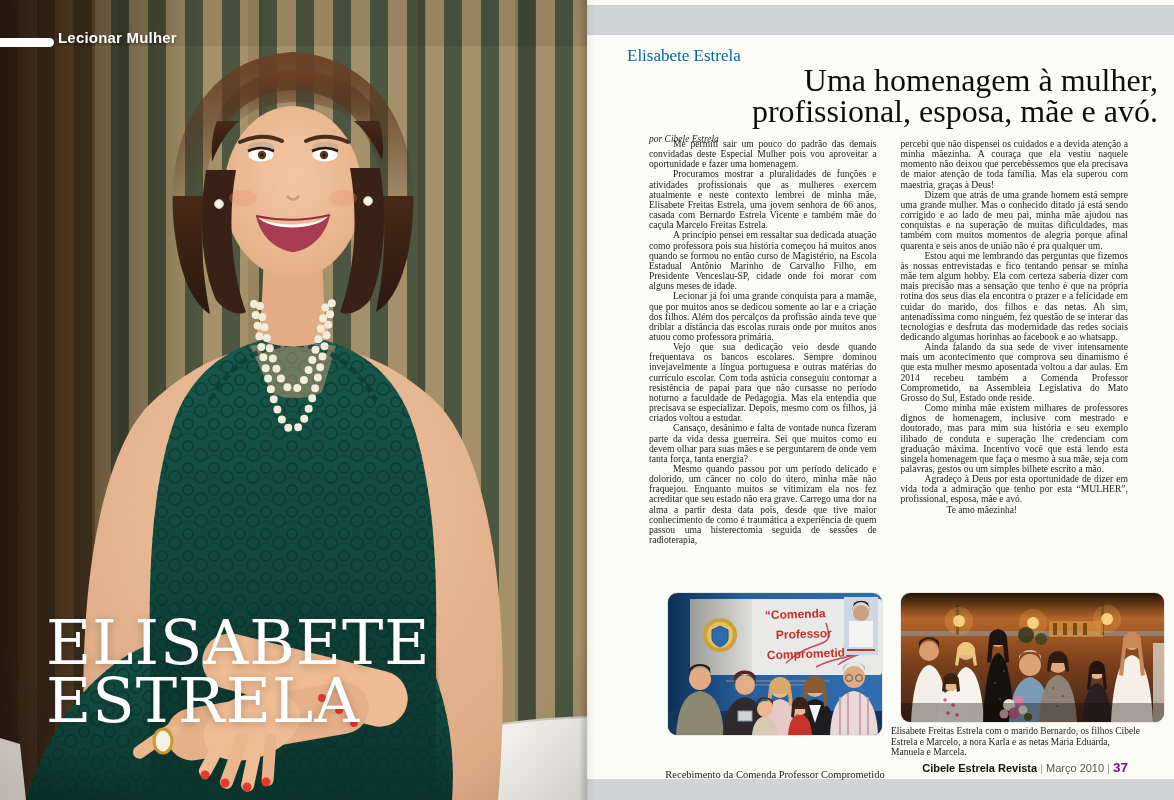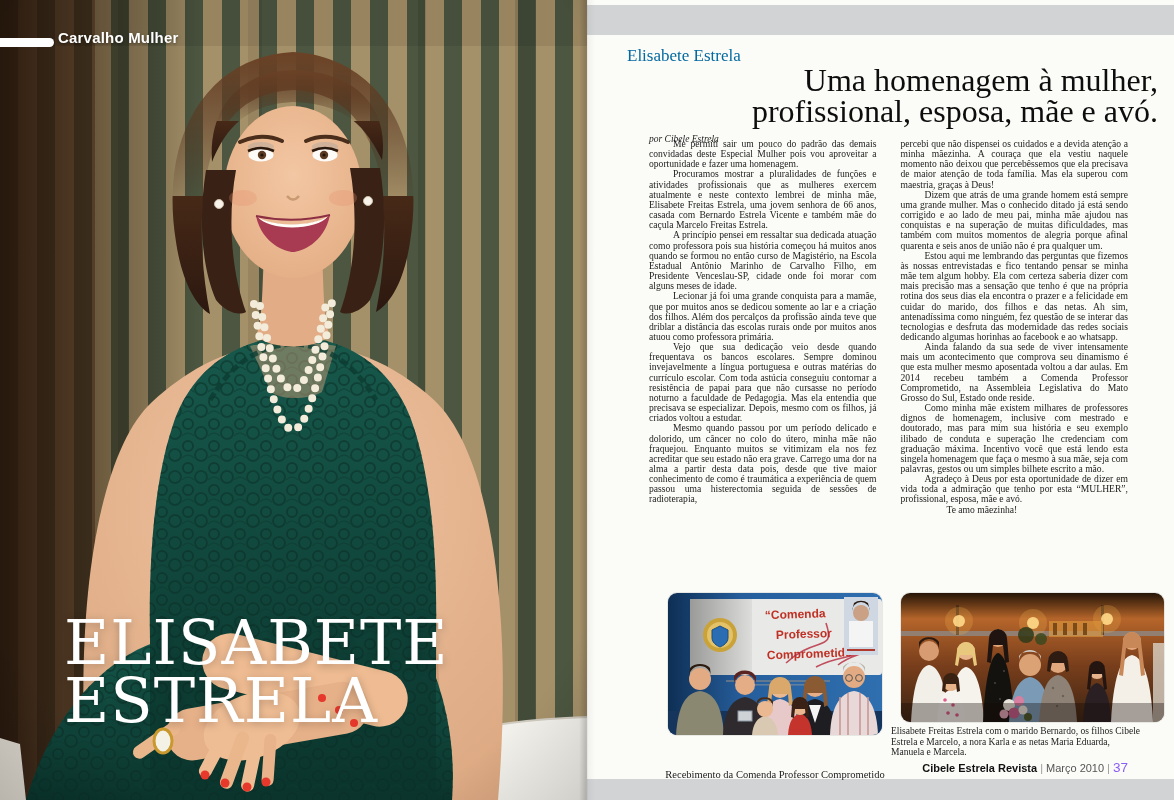--- a/index.html
+++ b/index.html
@@ -6,21 +6,21 @@
   .spread{position:relative;width:1174px;height:800px;overflow:hidden;background:#fff;
           font-family:"Liberation Serif","DejaVu Serif",serif;}
   
   .page-left{position:absolute;left:0;top:0;width:587px;height:800px;overflow:hidden;}
   .page-left svg{display:block;}
   .tag-pill{position:absolute;left:0;top:38px;width:54px;height:9px;background:#fff;
             border-radius:0 5px 5px 0;}
   .tag-label{position:absolute;left:58px;top:29px;font-family:"Liberation Sans",sans-serif;
              font-weight:700;font-size:15px;color:#fff;letter-spacing:.2px;
              text-shadow:0 1px 3px rgba(0,0,0,.45);}
-  .name-block{position:absolute;left:64px;top:614px;color:#fff;
+  .name-block{position:absolute;left:46px;top:614px;color:#fff;
               font-family:"DejaVu Serif","Liberation Serif",serif;
               font-size:62px;line-height:58px;letter-spacing:1px;
               text-shadow:0 2px 8px rgba(0,0,0,.25);white-space:nowrap;}
   
   .page-right{position:absolute;left:587px;top:0;width:587px;height:800px;background:#fbfbf7;}
   .band-top{position:absolute;top:5px;left:0;right:0;height:30px;background:#d2d3d5;}
   .band-bottom{position:absolute;bottom:0;left:0;right:0;height:21px;background:#d2d3d5;}
   .kicker{position:absolute;top:46px;left:40px;right:30px;text-align:left;
           font-size:17px;color:#0369a1;}
   .title{position:absolute;top:65px;left:24px;right:16px;text-align:right;
@@ -36,21 +36,21 @@
   .photo-1{left:81px;top:593px;width:214px;height:142px;}
   .photo-2{left:314px;top:593px;width:263px;height:129px;}
   .caption-1{position:absolute;top:741px;left:51px;width:274px;text-align:center;
              font-size:10.5px;color:#222;margin-top:28px;}
   .caption-2{position:absolute;top:726px;left:304px;width:282px;
              font-size:9.5px;line-height:10.5px;color:#222;}
   .footer{position:absolute;top:760px;right:46px;font-family:"Liberation Sans",sans-serif;
           font-size:11px;color:#555;white-space:nowrap;}
   .footer .mag{font-weight:700;color:#111;}
   .footer .sep{color:#999;margin:0 3px;font-weight:400;}
-  .footer .pgnum{font-weight:400;color:#8b5cf6;font-size:13.5px;}
+  .footer .pgnum{font-weight:700;color:#701a75;font-size:13.5px;}
   .seam{position:absolute;left:579px;top:0;width:16px;height:800px;pointer-events:none;
         background:linear-gradient(90deg,rgba(0,0,0,0) 0%,rgba(0,0,0,.16) 45%,
                    rgba(0,0,0,.04) 58%,rgba(0,0,0,0) 100%);}
 </style>
 </head>
 <body>
 
 <div class="spread">
 
   <div class="page-left">
@@ -166,21 +166,21 @@
         <circle cx="322" cy="698" r="4" fill="#e6382b"></circle>
         <circle cx="339" cy="710" r="4" fill="#e6382b"></circle>
         <circle cx="354" cy="723" r="4" fill="#e6382b"></circle>
         <ellipse cx="163" cy="741" rx="9" ry="12" fill="#f4f1e6" stroke="#c9992f" stroke-width="3"></ellipse>
       </g>
 
       <rect width="587" height="800" fill="url(#vig)"></rect>
     </svg>
 
     <div class="tag-pill"></div>
-    <div class="tag-label">Carvalho Mulher</div>
+    <div class="tag-label">Lecionar Mulher</div>
     <div class="name-block">
       <div>ELISABETE</div>
       <div>ESTRELA</div>
     </div>
   </div>
 
   <div class="page-right">
     <div class="band-top"></div>
     <div class="band-bottom"></div>
 
@@ -191,20 +191,21 @@
     </div>
     <div class="byline">por Cibele Estrela</div>
 
     <div class="cols">
       <div class="col">
         <p>Me permiti sair um pouco do padrão das demais convidadas deste Especial Mulher pois vou aproveitar a oportunidade e fazer uma homenagem.</p>
         <p>Procuramos mostrar a pluralidades de funções e atividades profissionais que as mulheres exercem atualmente e neste contexto lembrei de minha mãe, Elisabete Freitas Estrela, uma jovem senhora de 66 anos, casada com Bernardo Estrela Vicente e também mãe do caçula Marcelo Freitas Estrela.</p>
         <p>A princípio pensei em ressaltar sua dedicada atuação como professora pois sua história começou há muitos anos quando se formou no então curso de Magistério, na Escola Estadual Antônio Marinho de Carvalho Filho, em Presidente Venceslau-SP, cidade onde foi morar com alguns meses de idade.</p>
         <p>Lecionar já foi uma grande conquista para a mamãe, que por muitos anos se dedicou somente ao lar e a criação dos filhos. Além dos percalços da profissão ainda teve que driblar a distância das escolas rurais onde por muitos anos atuou como professora primária.</p>
         <p>Vejo que sua dedicação veio desde quando frequentava os bancos escolares. Sempre dominou invejavelmente a língua portuguesa e outras matérias do currículo escolar. Com toda astúcia conseguiu contornar a resistência de papai para que não cursasse no período noturno a faculdade de Pedagogia. Mas ela entendia que precisava se especializar. Depois, mesmo com os filhos, já criados voltou a estudar.</p>
+        <p>Cansaço, desânimo e falta de vontade nunca fizeram parte da vida dessa guerreira. Sei que muitos como eu devem olhar para suas mães e se perguntarem de onde vem tanta força, tanta energia?</p>
         <p>Mesmo quando passou por um período delicado e dolorido, um câncer no colo do útero, minha mãe não fraquejou. Enquanto muitos se vitimizam ela nos fez acreditar que seu estado não era grave. Carrego uma dor na alma a partir desta data pois, desde que tive maior conhecimento de como é traumática a experiência de quem passou uma histerectomia seguida de sessões de radioterapia,</p>
       </div>
       <div class="col">
         <p class="cont">percebi que não dispensei os cuidados e a devida atenção a minha mãezinha. A couraça que ela vestiu naquele momento não deixou que percebêssemos que ela precisava de maior atenção de toda família. Mas ela superou com maestria, graças à Deus!</p>
         <p>Dizem que atrás de uma grande homem está sempre uma grande mulher. Mas o  conhecido ditado já está sendo corrigido e ao lado de meu pai, minha mãe ajudou nas conquistas e na superação de muitas dificuldades, mas também com muitos momentos de alegria porque afinal quarenta e seis anos de união não é pra qualquer um.</p>
         <p>Estou aqui me lembrando das perguntas que fizemos às nossas entrevistadas e fico tentando pensar se minha mãe tem algum hobby. Ela com certeza saberia dizer com mais precisão mas a sensação que tenho é que na própria rotina dos seus dias ela encontra o prazer e a felicidade em cuidar do marido, dos filhos e das netas. Ah sim, antenadíssima como ninguém, fez questão de se interar das tecnologias e desfruta das modernidade das redes sociais dedicando algumas horinhas ao facebook e ao whatsapp.</p>
         <p>Ainda falando da sua sede de viver intensamente mais um acontecimento que comprova seu dinamismo é que esta mulher mesmo aposentada voltou a dar aulas. Em 2014 recebeu também a Comenda  Professor Comprometido, na Assembleia Legislativa do Mato Grosso do Sul, Estado onde reside.</p>
         <p>Como minha mãe existem milhares de professores dignos de homenagem, inclusive com mestrado e doutorado, mas para mim sua história e seu exemplo ilibado de conduta e superação lhe credenciam com graduação máxima. Incentivo você que está lendo esta singela homenagem que faça o mesmo à sua mãe, seja com palavras, gestos ou um simples bilhete escrito a mão.</p>
         <p>Agradeço à Deus por esta oportunidade de dizer em vida toda a admiração que tenho  por esta “MULHER”, profissional, esposa,  mãe e avó.</p>
         <p class="deep">Te amo mãezinha!</p>

